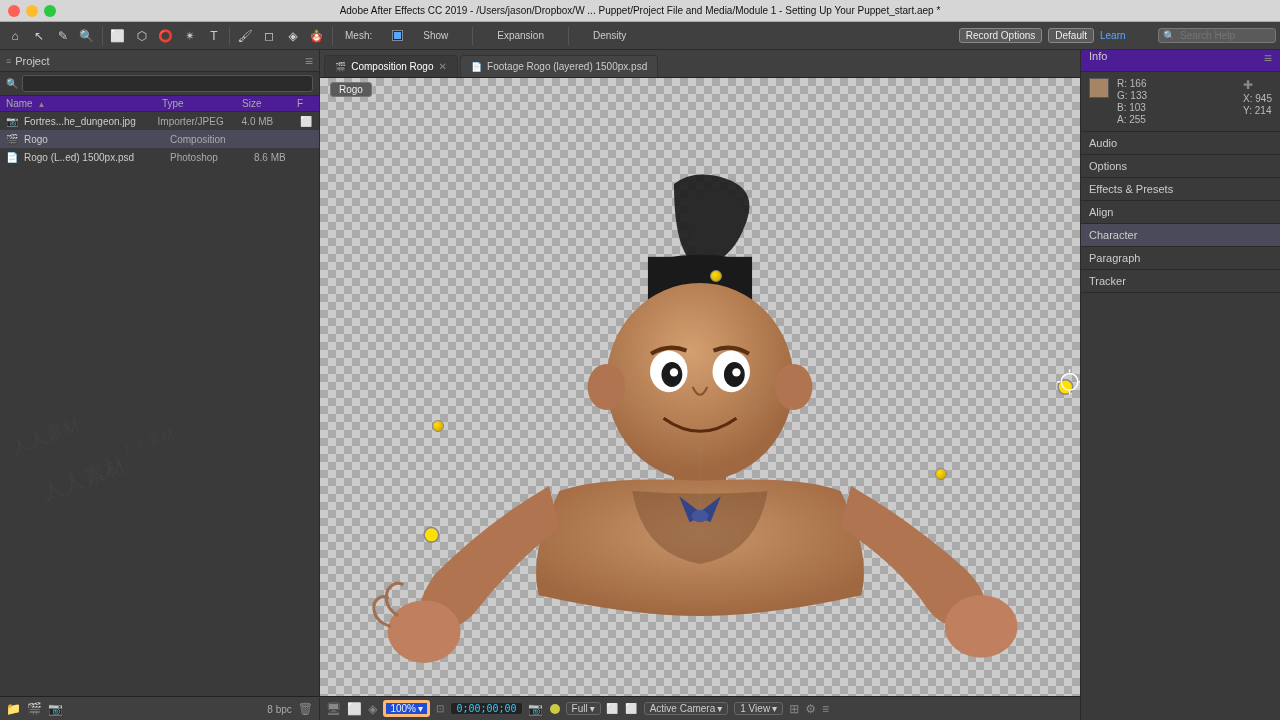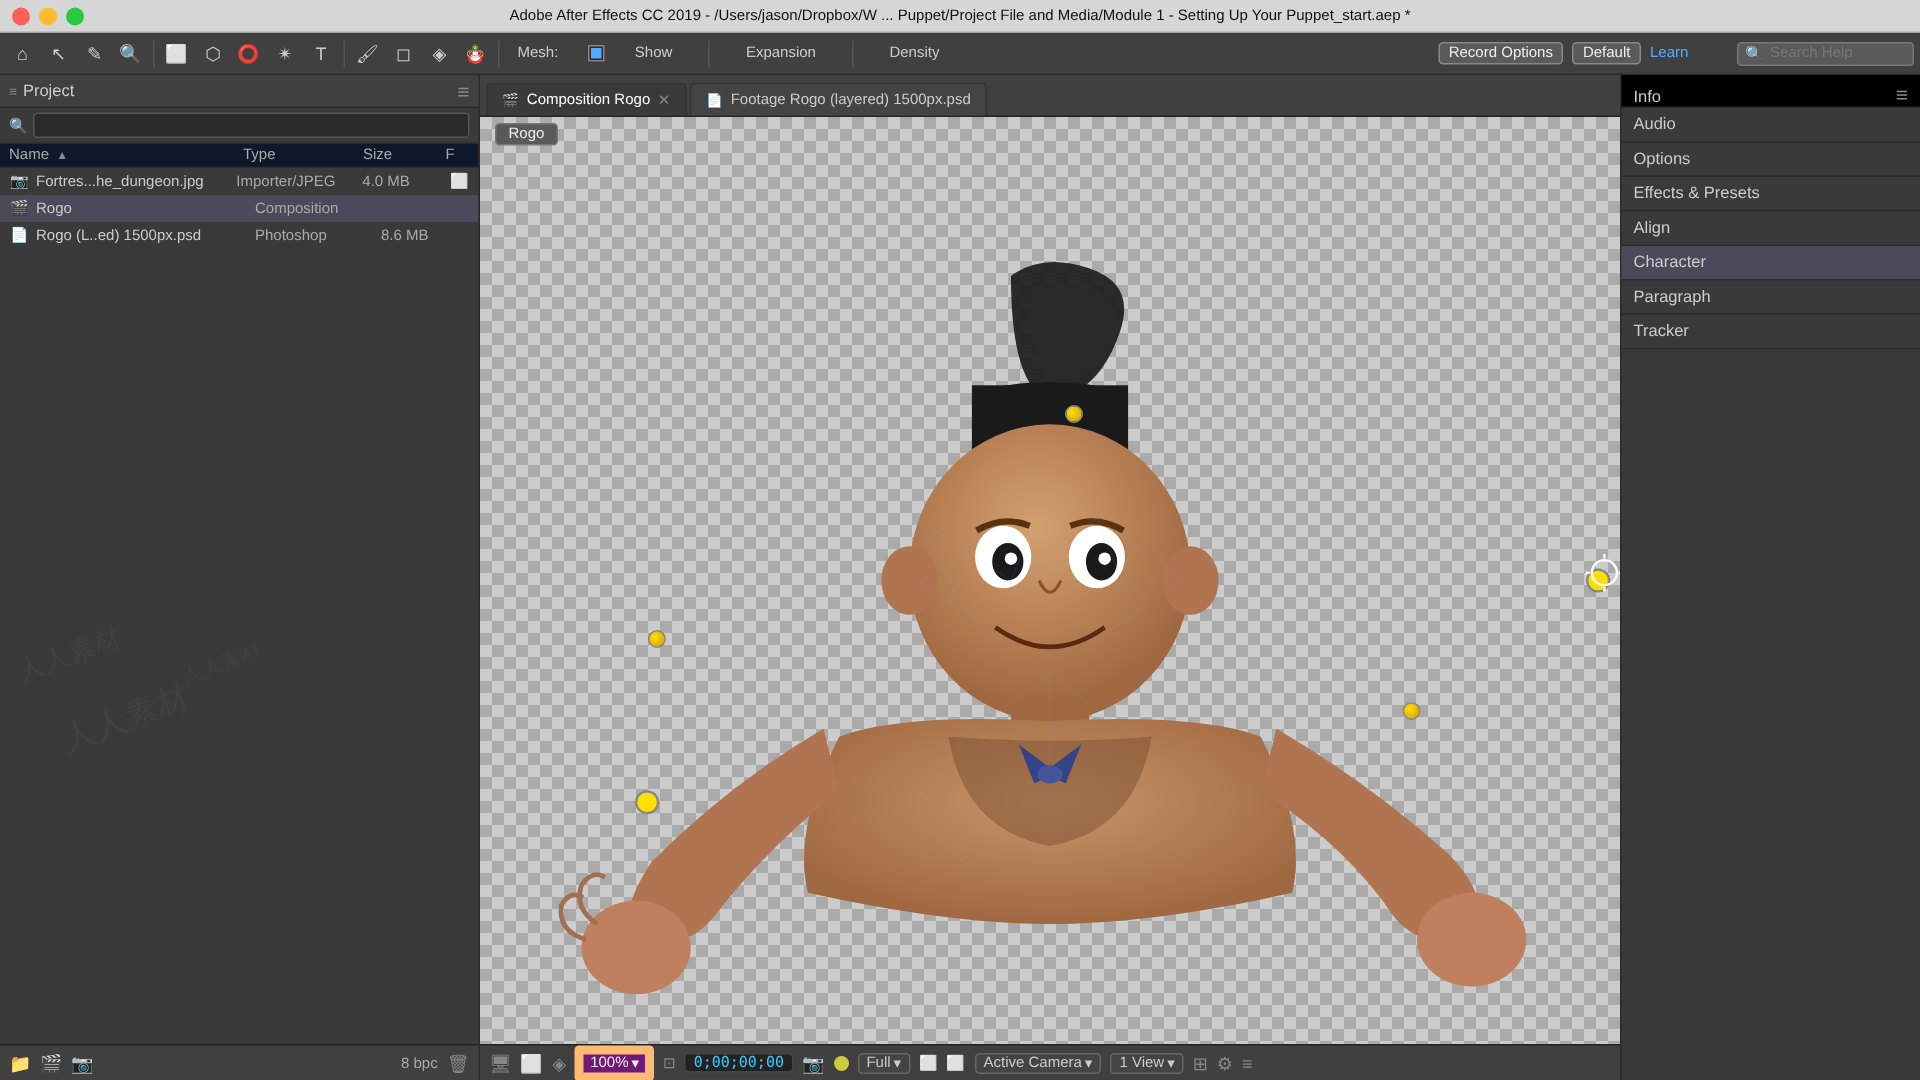--- a/index.html
+++ b/index.html
@@ -36,21 +36,21 @@
 
     
     .main-layout { display: flex; height: calc(720px - 22px - 28px); }
 
     
     .left-panel { width: 320px; min-width: 320px; background: #3a3a3a; border-right: 1px solid #2a2a2a; display: flex; flex-direction: column; }
     .panel-header { height: 22px; background: #404040; display: flex; align-items: center; padding: 0 6px; gap: 4px; border-bottom: 1px solid #2a2a2a; }
     .panel-title { font-size: 11px; color: #ccc; font-weight: 500; }
     .panel-menu-btn { margin-left: auto; cursor: pointer; color: #888; font-size: 14px; }
     .project-area { flex: 1; overflow: hidden; display: flex; flex-direction: column; }
-    .file-list-header { display: flex; align-items: center; padding: 2px 6px; background: #0f172a; border-bottom: 1px solid #2a2a2a; gap: 0; }
+    .file-list-header { display: flex; align-items: center; padding: 2px 6px; background: #4c1d95; border-bottom: 1px solid #2a2a2a; gap: 0; }
     .col-name { flex: 1; font-size: 10px; color: #aaa; }
     .col-type { width: 80px; font-size: 10px; color: #aaa; }
     .col-size { width: 55px; font-size: 10px; color: #aaa; }
     .col-f { width: 16px; font-size: 10px; color: #aaa; }
     .file-item { display: flex; align-items: center; padding: 2px 6px; cursor: pointer; gap: 4px; }
     .file-icon { width: 14px; height: 14px; display: flex; align-items: center; justify-content: center; font-size: 10px; }
     .file-name { flex: 1; font-size: 10px; color: #ccc; }
     .file-type { width: 80px; font-size: 10px; color: #aaa; }
     .file-size { width: 55px; font-size: 10px; color: #aaa; }
     .search-row { display: flex; align-items: center; padding: 3px 6px; background: #3a3a3a; border-bottom: 1px solid #2a2a2a; }
@@ -79,27 +79,27 @@
       background-size: 16px 16px;
       background-position: 0 0, 0 8px, 8px -8px, -8px 0px;
       background-color: #ccc;
     }
 
     
     .rogo-crumb { position: absolute; top: 4px; left: 10px; background: #5a5a5a; border: 1px solid #777; border-radius: 3px; padding: 1px 8px; font-size: 10px; color: #eee; cursor: pointer; }
 
     
     .comp-controls { height: 24px; background: #404040; display: flex; align-items: center; padding: 0 6px; gap: 6px; border-top: 1px solid #222; }
-    .comp-zoom { display: flex; align-items: center; gap: 2px; background: #701a75; border: 6px solid #fdba74; border-radius: 3px; padding: 0 4px; font-size: 10px; color: #eee; cursor: pointer; }
+    .comp-zoom { display: flex; align-items: center; gap: 2px; background: #1d4ed8; border: 3px solid #fdba74; border-radius: 3px; padding: 0 4px; font-size: 10px; color: #eee; cursor: pointer; }
     .comp-time { background: #222; border: 1px solid #444; border-radius: 3px; padding: 0 5px; font-size: 10px; color: #3cf; font-family: monospace; }
     .comp-dropdown { background: #444; border: 1px solid #666; border-radius: 3px; padding: 0 5px; font-size: 10px; color: #ccc; cursor: pointer; display: flex; align-items: center; gap: 2px; }
 
     
     .right-panel { width: 200px; min-width: 200px; background: #3a3a3a; border-left: 1px solid #2a2a2a; display: flex; flex-direction: column; }
-    .info-header { height: 22px; background: #000000; display: flex; align-items: flex-end; padding: 0 8px; border-bottom: 1px solid #2a2a2a; justify-content: space-between; }
+    .info-header { height: 22px; background: #4c1d95; display: flex; align-items: flex-start; padding: 0 8px; border-bottom: 1px solid #2a2a2a; justify-content: space-between; }
     .info-title { font-size: 11px; color: #ccc; font-weight: 500; }
     .info-menu { font-size: 14px; color: #888; cursor: pointer; }
     .info-color-row { display: flex; align-items: flex-start; padding: 6px 8px; gap: 8px; border-bottom: 1px solid #2a2a2a; }
     .color-swatch { width: 20px; height: 20px; border: 1px solid #555; flex-shrink: 0; }
     .info-values { display: flex; flex-direction: column; gap: 1px; flex: 1; }
     .info-val-row { display: flex; justify-content: space-between; font-size: 10px; color: #bbb; }
     .info-xy { display: flex; flex-direction: column; gap: 1px; }
     .info-xy-row { font-size: 10px; color: #bbb; }
     .puppet-info { padding: 6px 8px; border-bottom: 1px solid #2a2a2a; }
     .puppet-label { font-size: 10px; color: #aaa; font-weight: bold; }
@@ -390,20 +390,44 @@
       <span style="font-size:12px;color:#888;cursor:pointer;">≡</span>
     </div>
   </div>
 
   <div class="right-panel">
     <div class="info-header">
       <span class="info-title">Info</span>
       <span class="info-menu">≡</span>
     </div>
 
+    <div class="info-color-row">
+      <div class="color-swatch" style="background:#a68567;"></div>
+      <div class="info-values">
+        <div class="info-val-row">
+          <span>R: 166</span>
+        </div>
+        <div class="info-val-row">
+          <span>G: 133</span>
+        </div>
+        <div class="info-val-row">
+          <span>B: 103</span>
+        </div>
+        <div class="info-val-row">
+          <span>A: 255</span>
+        </div>
+      </div>
+      <div class="info-xy">
+        <div style="display:flex;align-items:center;gap:4px;">
+          <span style="font-size:12px;color:#888;">✚</span>
+        </div>
+        <div class="info-xy-row">X: 945</div>
+        <div class="info-xy-row">Y: 214</div>
+      </div>
+    </div>
 
 
     <div class="panel-section">
       <span>Audio</span>
     </div>
     <div class="panel-section">
       <span>Options</span>
     </div>
     <div class="panel-section">
       <span>Effects &amp; Presets</span>

